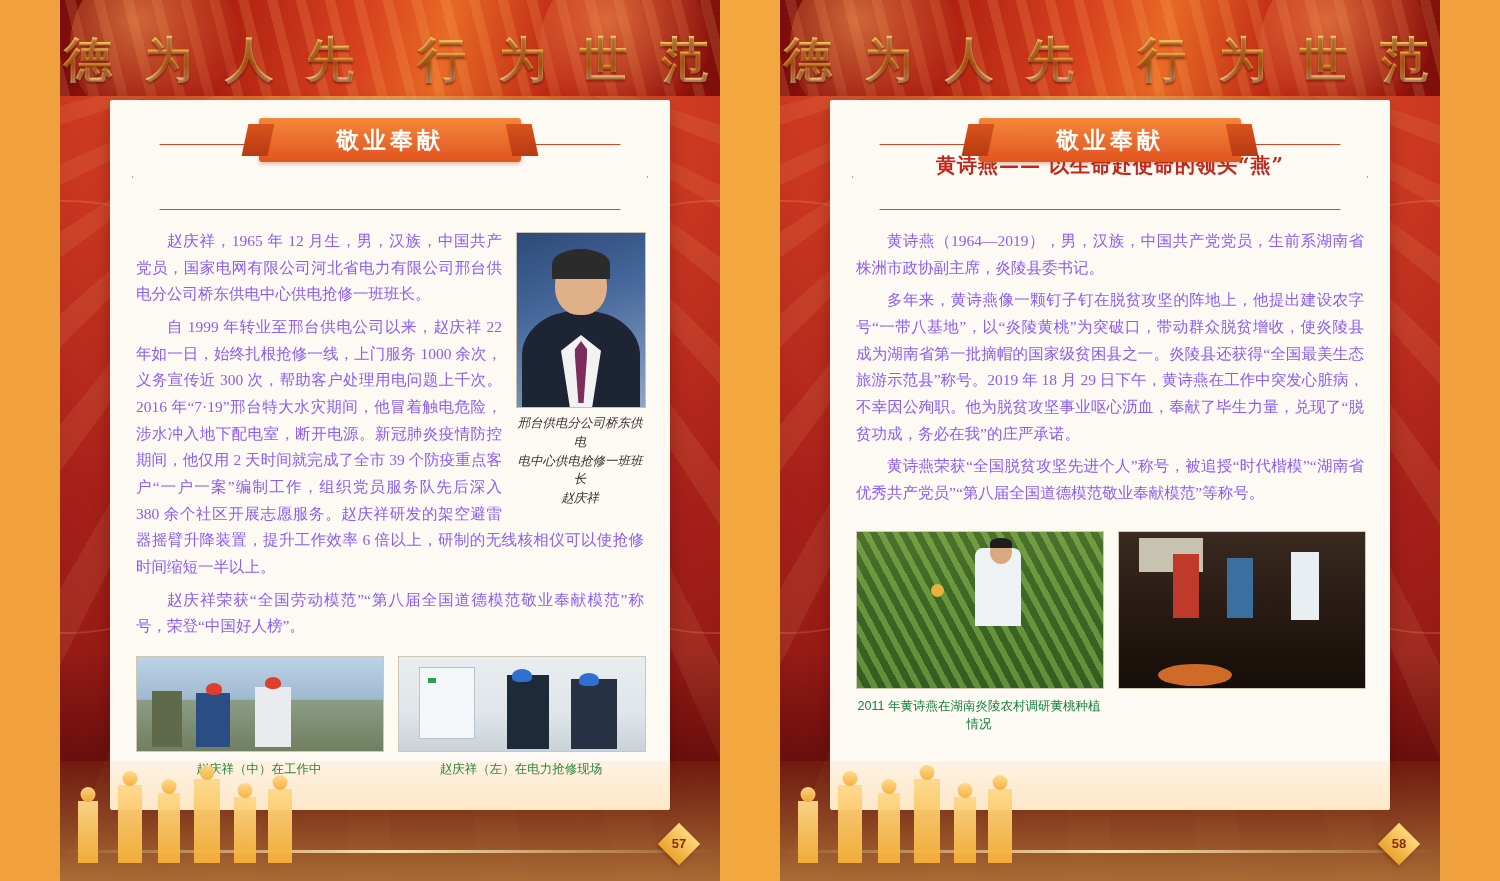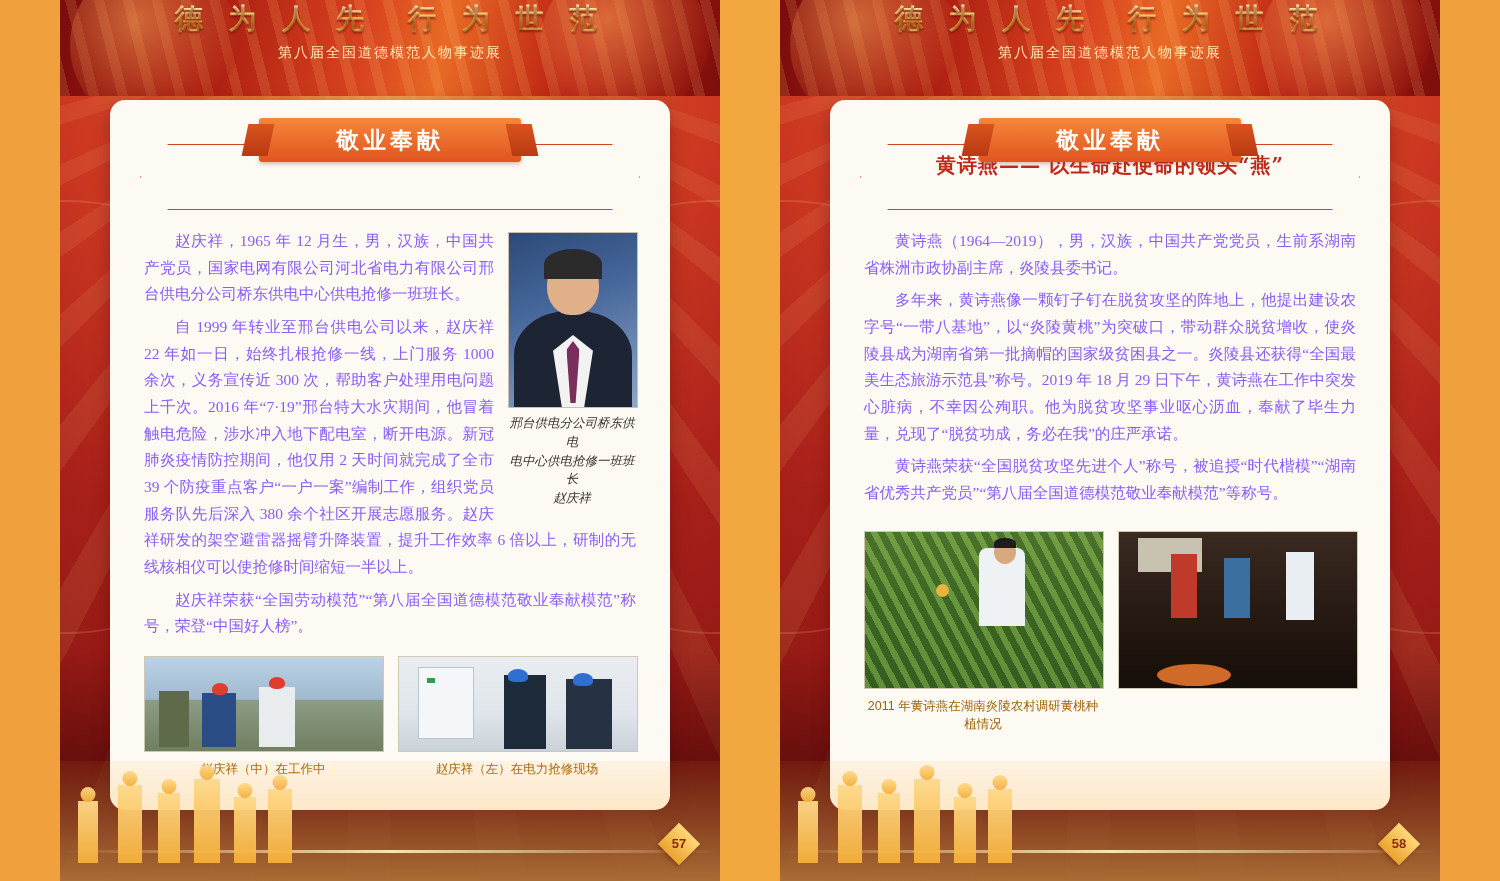--- a/index.html
+++ b/index.html
@@ -53,39 +53,39 @@
     background:repeating-linear-gradient(76deg,
       rgba(255,190,110,.16) 0 10px, rgba(0,0,0,0) 10px 28px);
   }
   .banner .globe{
     position:absolute;top:-40px;width:170px;height:170px;border-radius:50%;
     background:radial-gradient(circle at 40% 35%, rgba(255,170,90,.55), rgba(170,30,16,.25) 70%, rgba(0,0,0,0) 72%);
   }
   .banner .globe.l{left:10px;}
   .banner .globe.r{right:10px;}
   .banner-title{
-    position:relative;text-align:center;padding-top:0;
+    position:relative;text-align:center;padding-top:28px;
     font-family:"DejaVu Serif", serif;
-    font-size:28px;font-weight:bold;letter-spacing:8px;
+    font-size:48px;font-weight:bold;letter-spacing:8px;
     color:#ffd87a;
     background:linear-gradient(#fff3c4 10%,#ffcf62 45%,#e2932a 70%,#fff0b8 95%);
     -webkit-background-clip:text;background-clip:text;-webkit-text-fill-color:transparent;
     text-shadow:0 2px 2px rgba(90,10,0,.5);
   }
   .banner-sub{
     position:relative;text-align:center;margin-top:6px;
     font-size:14px;letter-spacing:2px;color:#ffe6b0;
   }
   
   .card{
     position:absolute;left:50px;top:100px;width:560px;height:710px;
     background:#fdfaf3;
-    border-radius:15px;
+    border-radius:2px;
     box-shadow:0 6px 18px rgba(60,5,0,.35);
-    padding:0 8px;
+    padding:0 0;
     box-sizing:border-box;
   }
   
   .sec-head{position:relative;margin-top:18px;height:106px;}
   .ribbon{
     position:absolute;left:50%;transform:translateX(-50%);top:0;
     width:262px;height:44px;line-height:44px;text-align:center;
     color:#fff;font-size:23px;font-weight:bold;letter-spacing:4px;
     font-family:"DejaVu Serif", serif;
     background:linear-gradient(#f4873a,#e1541f);
@@ -158,21 +158,21 @@
     text-indent:2em;text-align:justify;
     font-family:"Liberation Serif", serif;
   }
   .clearfix:after{content:"";display:block;clear:both;}
   
   .photos{display:flex;gap:16px;padding:10px 26px 0 26px;}
   .pcell{flex:1;text-align:center;}
   .pimg{
     width:100%;height:94px;border:1px solid #cfc6b4;position:relative;overflow:hidden;
   }
-  .pcap{font-size:12.5px;color:#a16207;margin-top:8px;line-height:1.5;}
+  .pcap{font-size:12.5px;color:#15803d;margin-top:8px;line-height:1.5;}
   
   .ph-work{background:linear-gradient(#bcd3e6 0%,#9fb9cf 45%,#8d9c86 46%,#6f7f5f 100%);}
   .ph-work .h1,.ph-work .h2{position:absolute;border-radius:50% 50% 40% 40%;}
   .ph-work .h1{left:28%;top:26px;width:16px;height:12px;background:#e03e2c;}
   .ph-work .h2{left:52%;top:20px;width:16px;height:12px;background:#e03e2c;}
   .ph-work .b1{position:absolute;left:24%;top:36px;width:34px;height:54px;background:#2b4d86;}
   .ph-work .b2{position:absolute;left:48%;top:30px;width:36px;height:60px;background:#e8ecef;}
   .ph-work .b3{position:absolute;left:6%;top:34px;width:30px;height:56px;background:#5e6a4a;}
   .ph-panel{background:linear-gradient(#e9edf0 0%,#dfe5ea 60%,#c9d2d8 100%);}
   .ph-panel .pan{position:absolute;left:8%;top:10px;width:54px;height:70px;background:#f4f7f9;border:1px solid #b9c4cc;}

